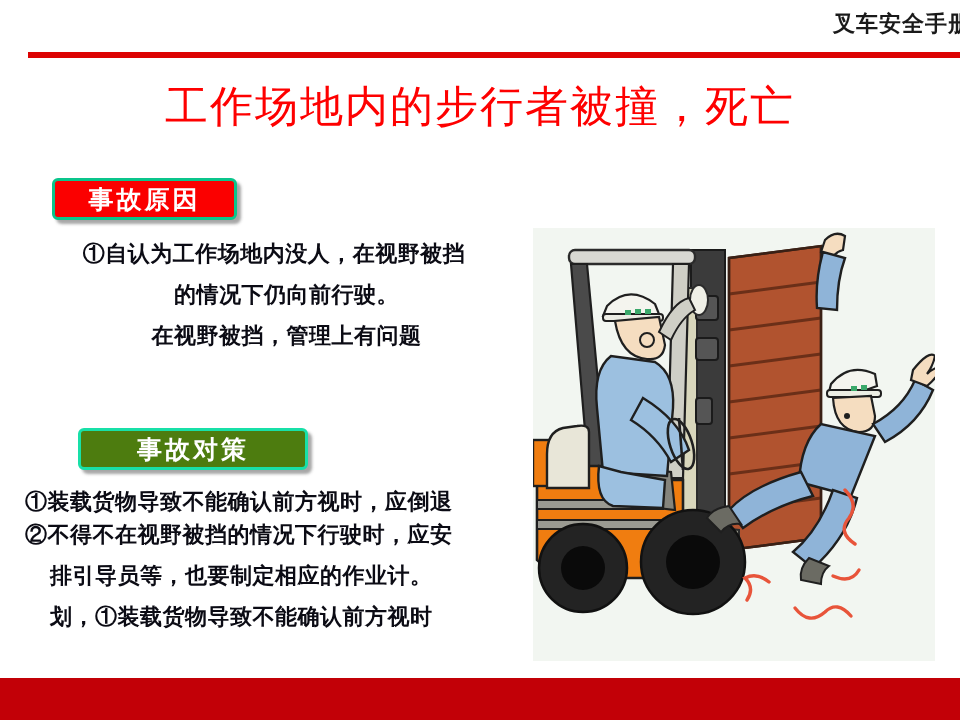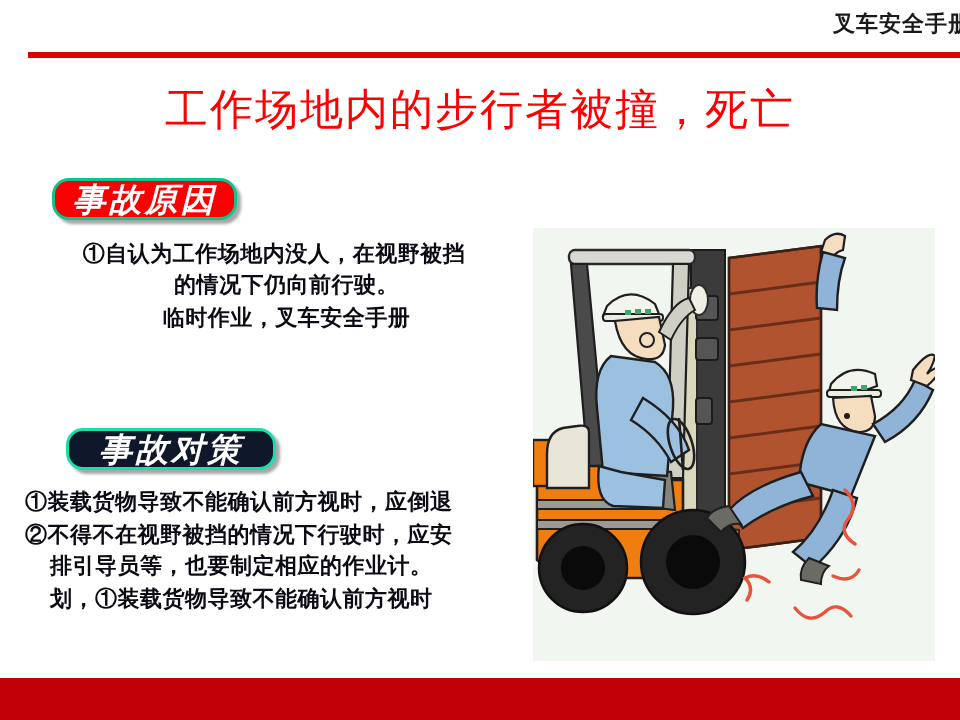--- a/index.html
+++ b/index.html
@@ -43,59 +43,58 @@
     background: #dc0303;
   }
 
   
   .slide-title {
     position: absolute;
     left: 0;
     top: 84px;
     width: 960px;
     text-align: center;
-    font-family: Liberation Serif, serif;
+    font-family: Liberation Mono, monospace;
     font-size: 43px;
     line-height: 52px;
     color: #fe0000;
     letter-spacing: 2px;
     white-space: nowrap;
   }
 
   
   .badge {
     position: absolute;
     display: inline-block;
     box-sizing: border-box;
     border: 3px solid #0ac58c;
-    border-radius: 17px;
+    border-radius: 6px;
     color: #ffffff;
     font-family: "Liberation Sans", "DejaVu Sans", sans-serif;
-    font-size: 33px;
+    font-size: 25px;
     font-weight: bold;
     letter-spacing: 3px;
     text-align: center;
     box-shadow: 4px 4px 3px rgba(60,60,60,0.45);
-    font-style: italic;
   }
   .badge-cause {
     left: 52px;
     top: 178px;
     width: 185px;
     height: 42px;
     line-height: 37px;
     background: #fb0000;
   }
   .badge-measure {
-    left: 66px;
+    left: 78px;
     top: 428px;
-    width: 210px;
+    width: 230px;
     height: 42px;
     line-height: 37px;
-    background: #0f172a;
+    background: #4d7c0f;
     border-color: #18e0a8;
   }
 
   
   .textblock {
     position: absolute;
     font-family: "Liberation Serif", "DejaVu Serif", serif;
     font-size: 22px;
     font-weight: bold;
     color: #0b0b14;
@@ -103,20 +102,21 @@
   }
   .textblock .item {
     margin-bottom: 2px;
   }
   .textblock .line {
     line-height: 31px;
     white-space: nowrap;
   }
   .textblock .line.cont {
     padding-left: 25px;
+    margin-top: 10px;
   }
 
   .block-cause {
     left: 34px;
     top: 238px;
     width: 480px;
     text-align: center;
   }
   .block-measure {
     left: 25px;
@@ -157,21 +157,21 @@
 <div class="slide-title">工作场地内的步行者被撞，死亡</div>
 
 <div class="badge badge-cause">事故原因</div>
 
 <div class="textblock block-cause">
   <div class="item">
     <div class="line">①自认为工作场地内没人，在视野被挡</div>
     <div class="line cont">的情况下仍向前行驶。</div>
   </div>
   <div class="item">
-    <div class="line cont">临时作业，叉车安全手册</div>
+    <div class="line cont">在视野被挡，管理上有问题</div>
   </div>
 </div>
 
 <div class="badge badge-measure">事故对策</div>
 
 <div class="textblock block-measure">
   <div class="item">
     <div class="line">①装载货物导致不能确认前方视时，应倒退</div>
   </div>
   <div class="item">

